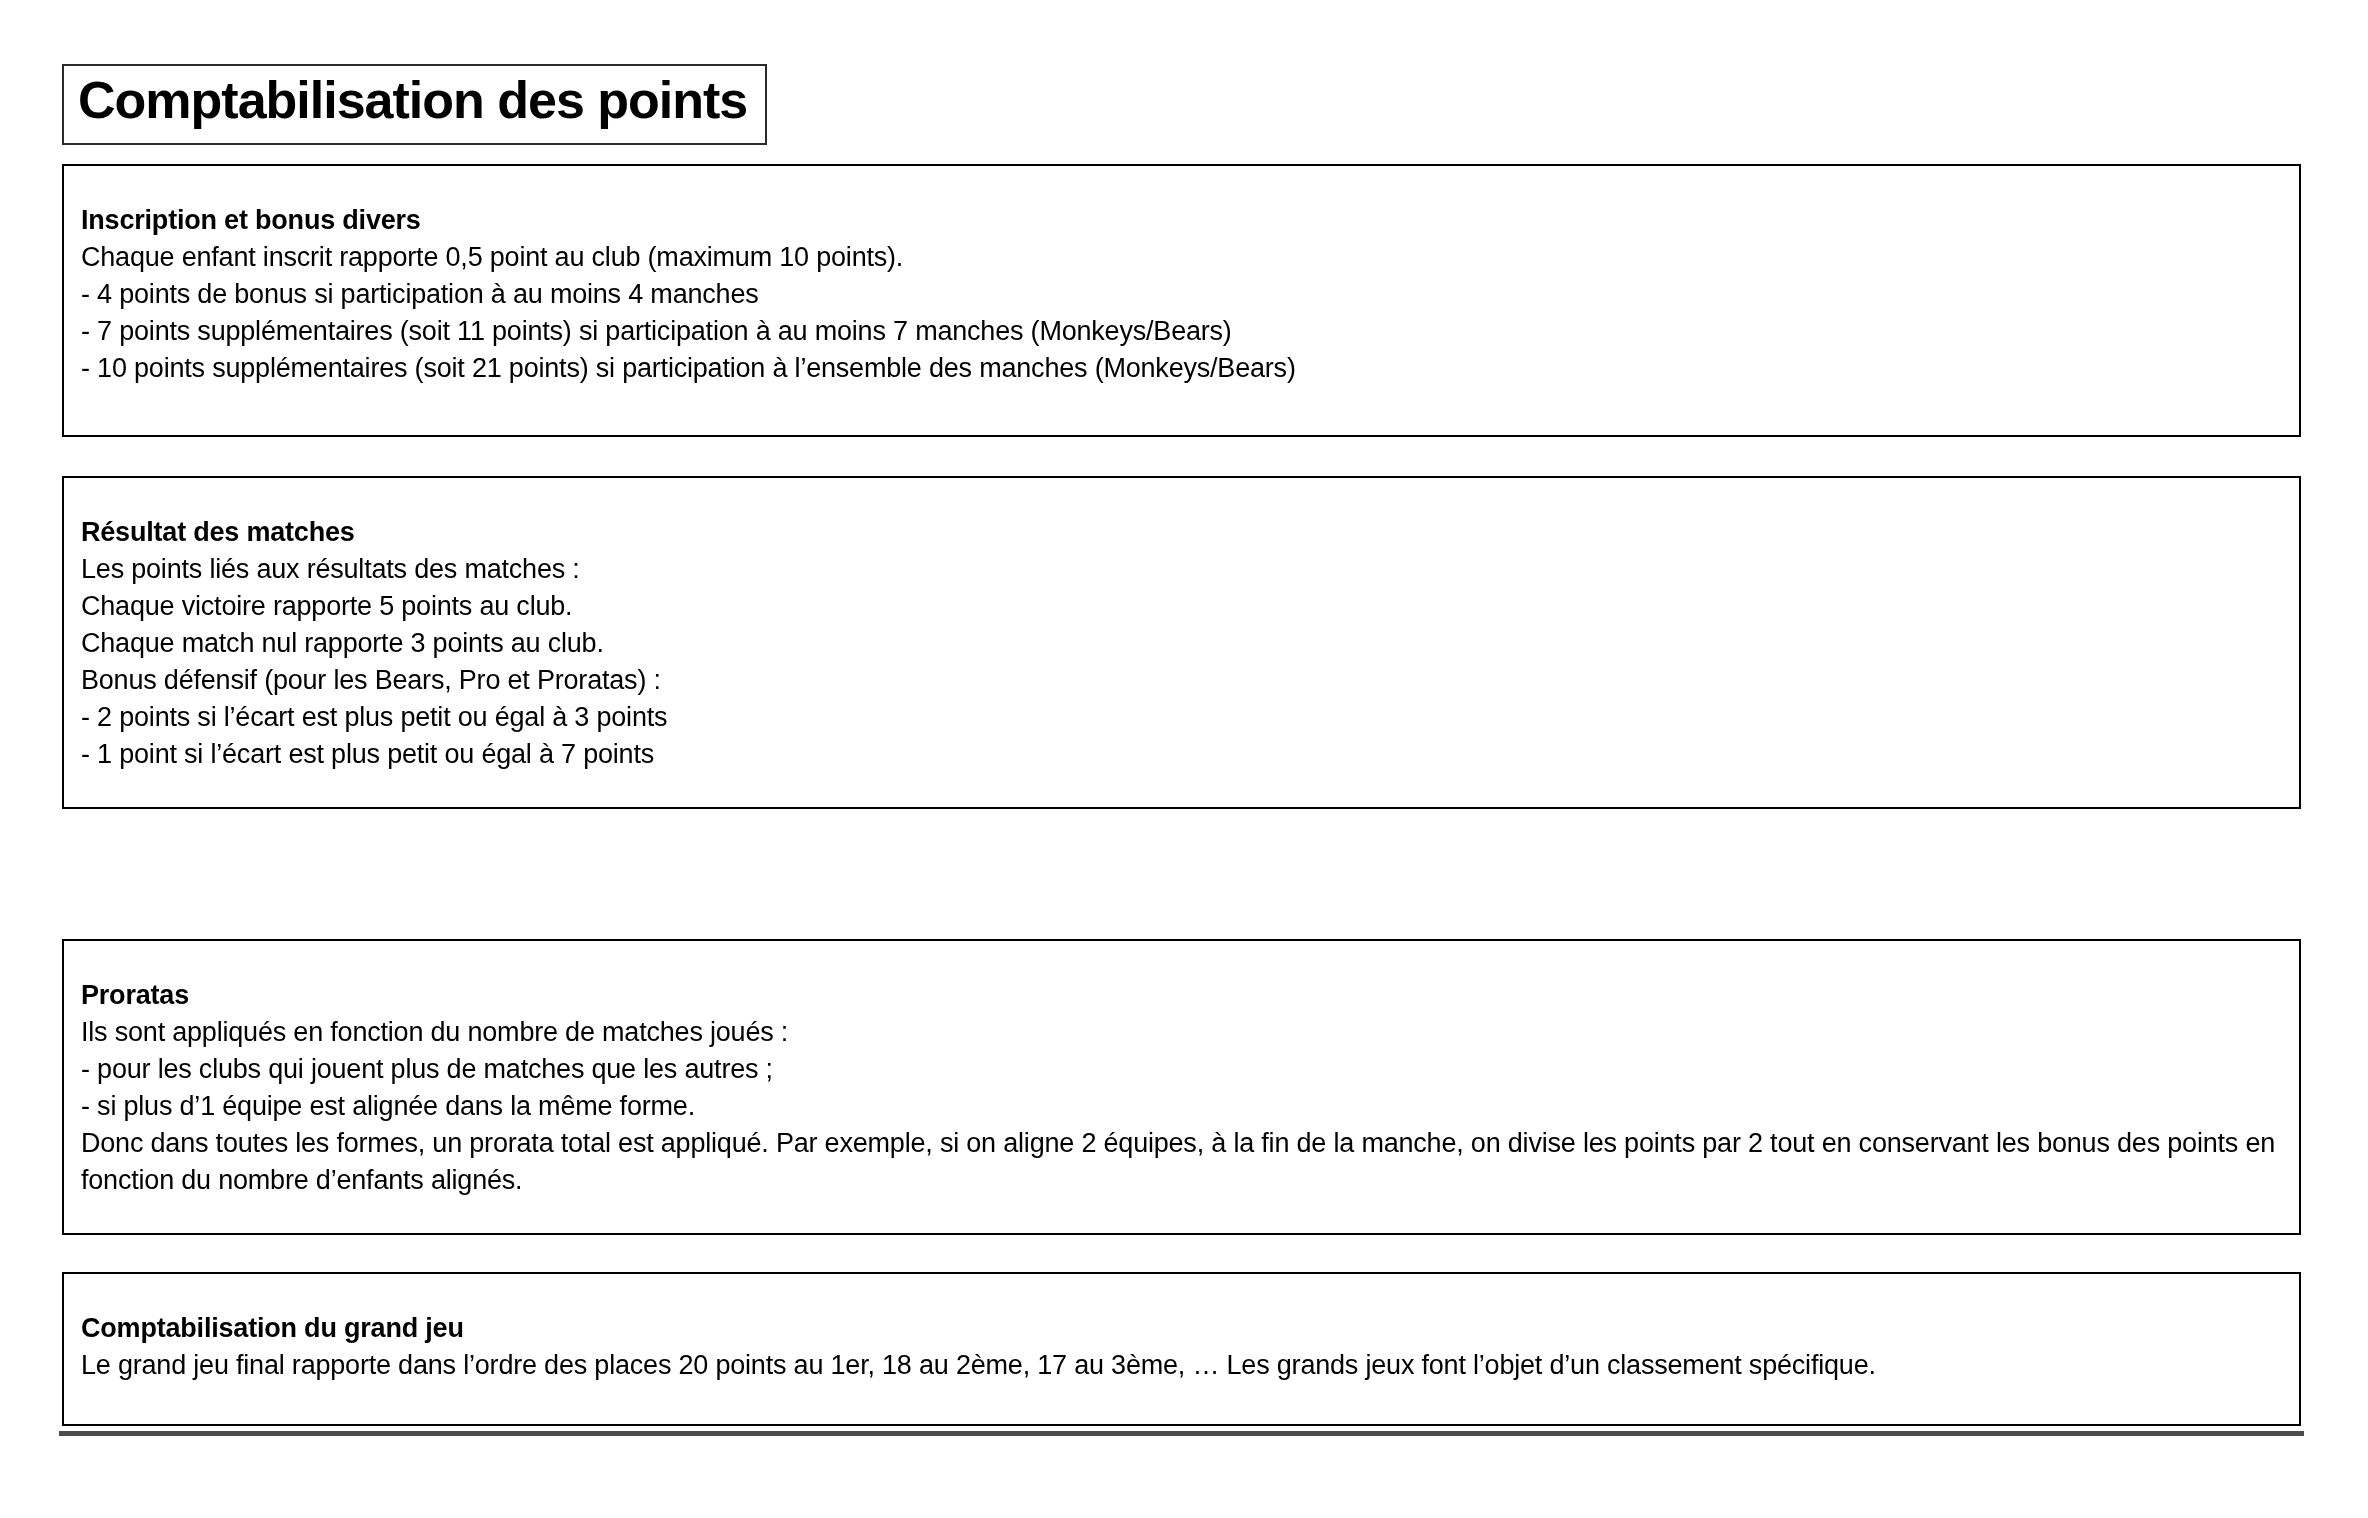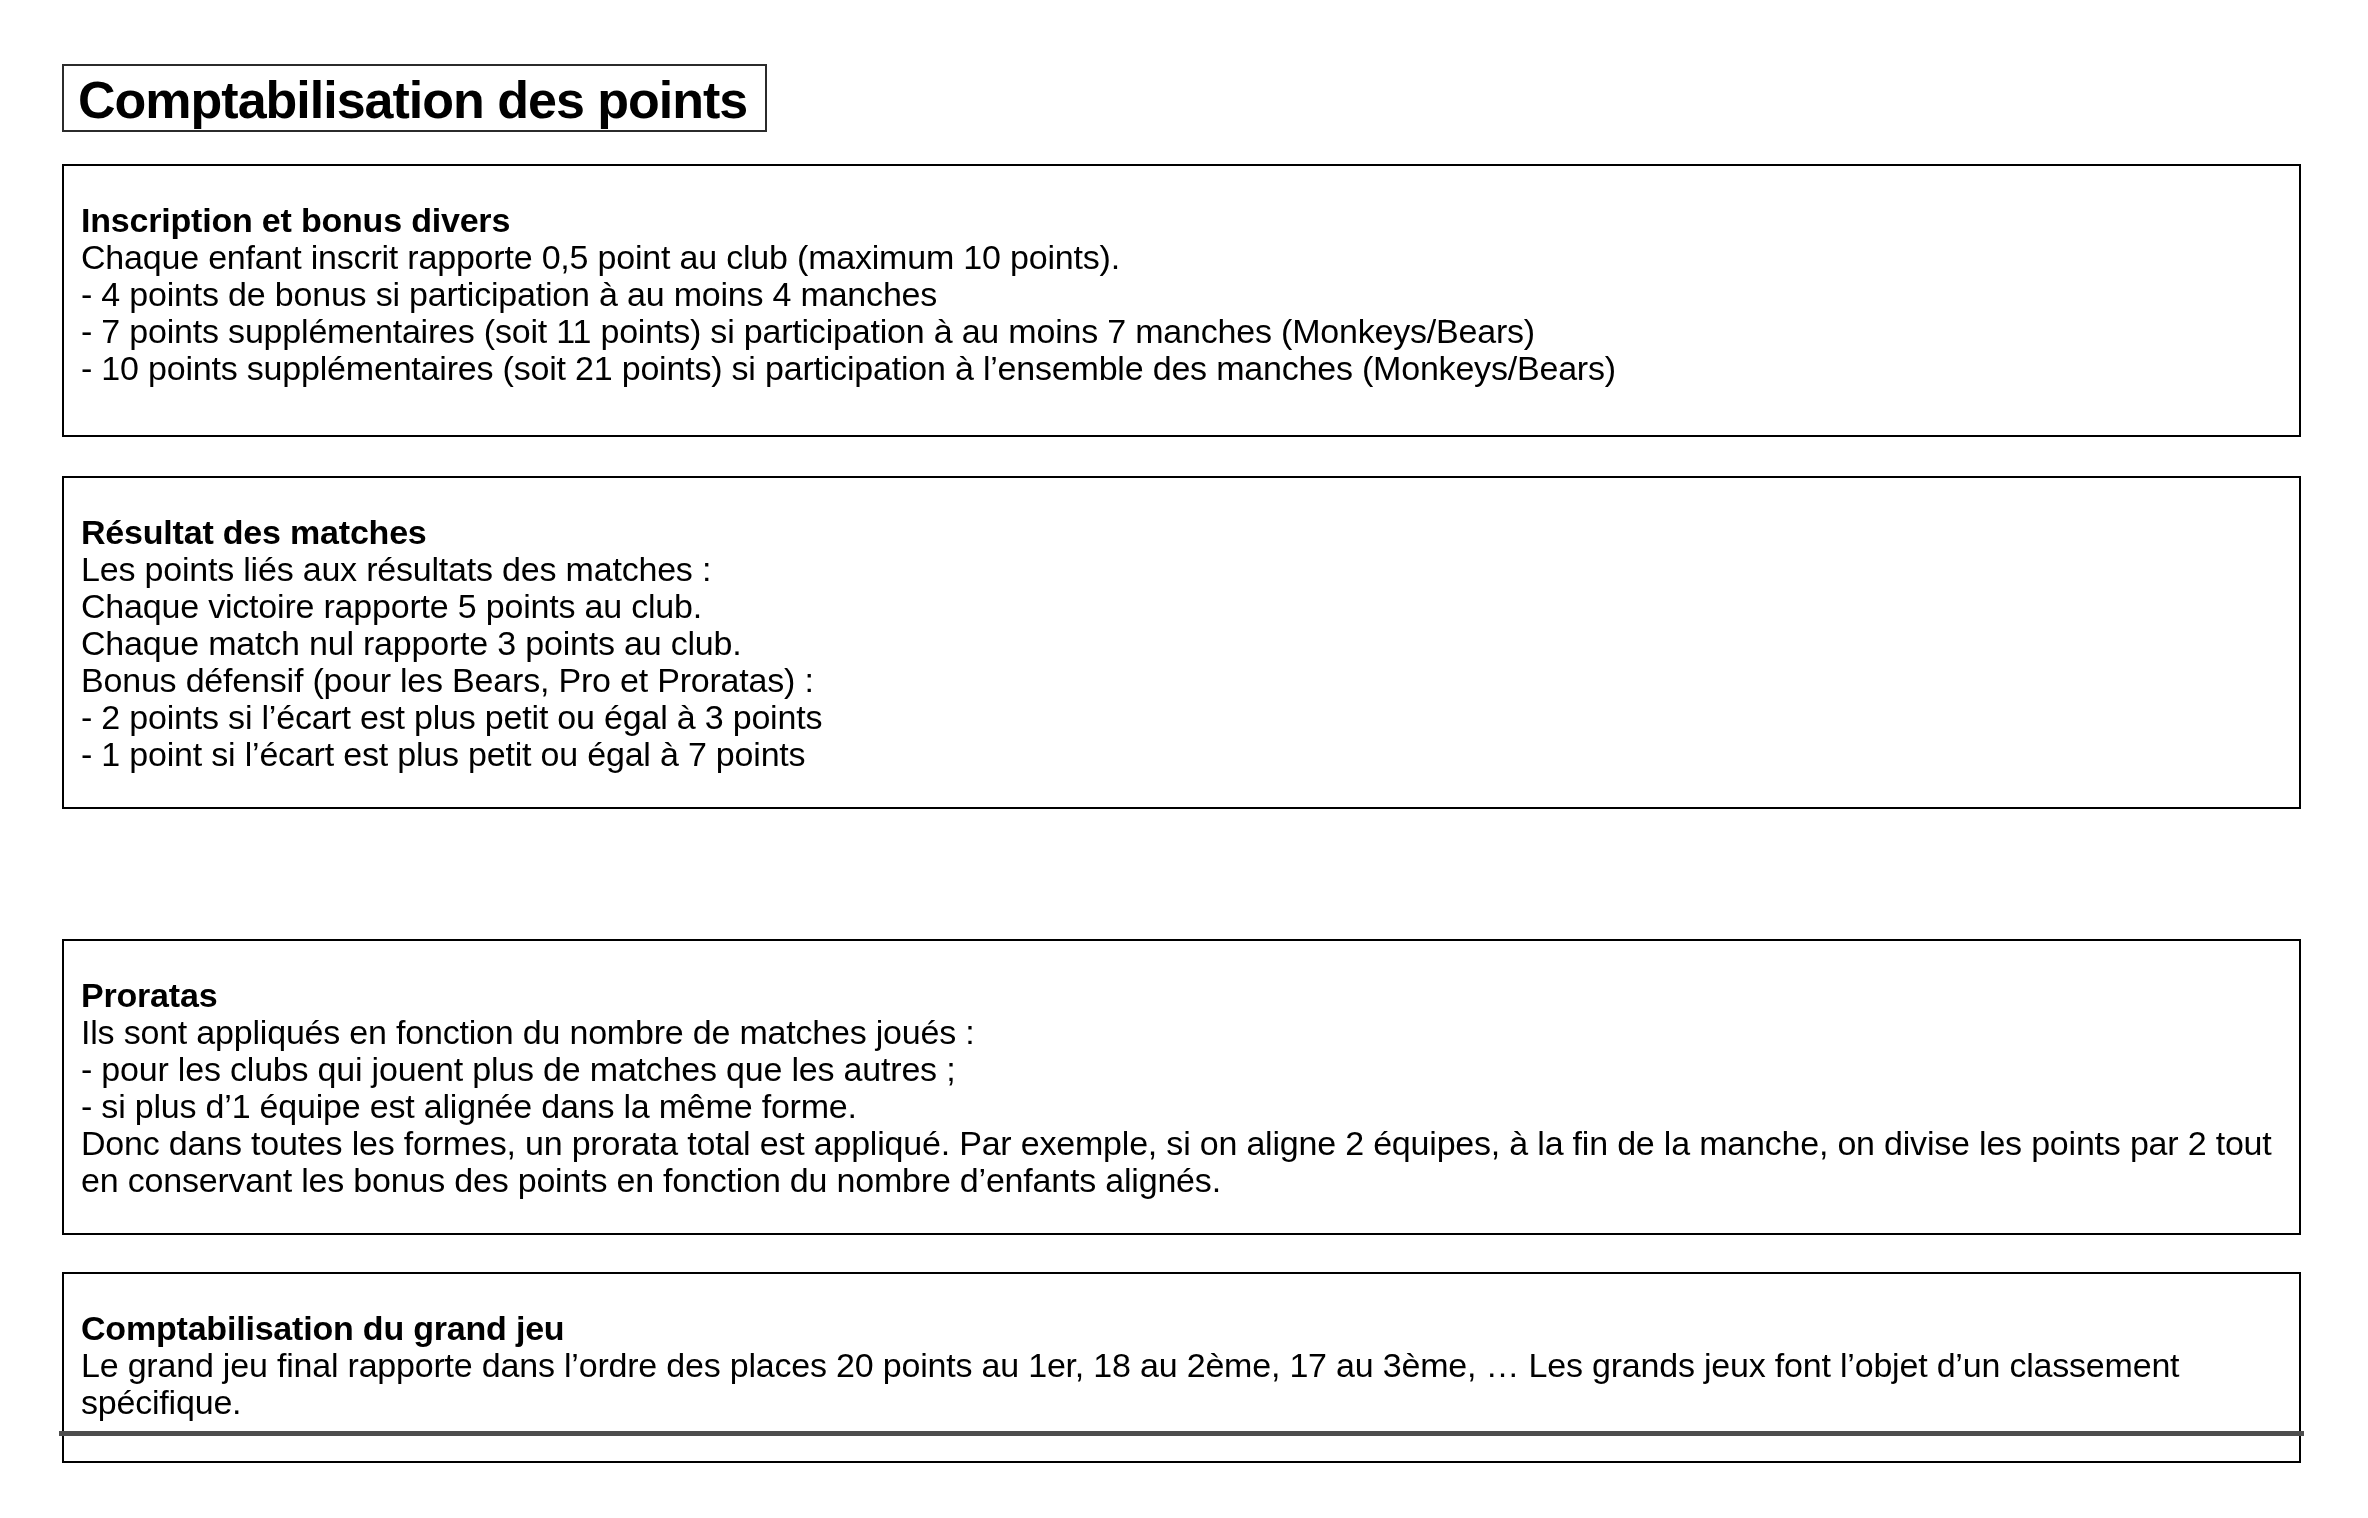--- a/index.html
+++ b/index.html
@@ -14,37 +14,37 @@
     font-family: "Liberation Sans", sans-serif;
     color: #000000;
     overflow: hidden;
   }
   .title-box {
     position: absolute;
     left: 62px;
     top: 64px;
     display: inline-block;
     border: 2px solid #2b2b2b;
-    padding: 4px 18px 0 14px;
+    padding: 4px 18px 13px 14px;
     font-size: 52px;
     font-weight: bold;
     letter-spacing: -1px;
     line-height: 60px;
     white-space: nowrap;
     background: #ffffff;
   }
   .section-box {
     position: absolute;
     left: 62px;
     width: 2239px;
     box-sizing: border-box;
     border: 2px solid #000000;
     background: #ffffff;
     padding: 36px 20px 34px 17px;
-    font-size: 34px;
+    font-size: 27px;
     letter-spacing: -0.2px;
     line-height: 37px;
   }
   .section-box .heading {
     font-weight: bold;
   }
   #box-inscription { top: 164px; padding-bottom: 48px; }
   #box-resultat    { top: 476px; padding-bottom: 34px; }
   #box-proratas    { top: 939px; }
   #box-grandjeu    { top: 1272px; padding-bottom: 40px; }

